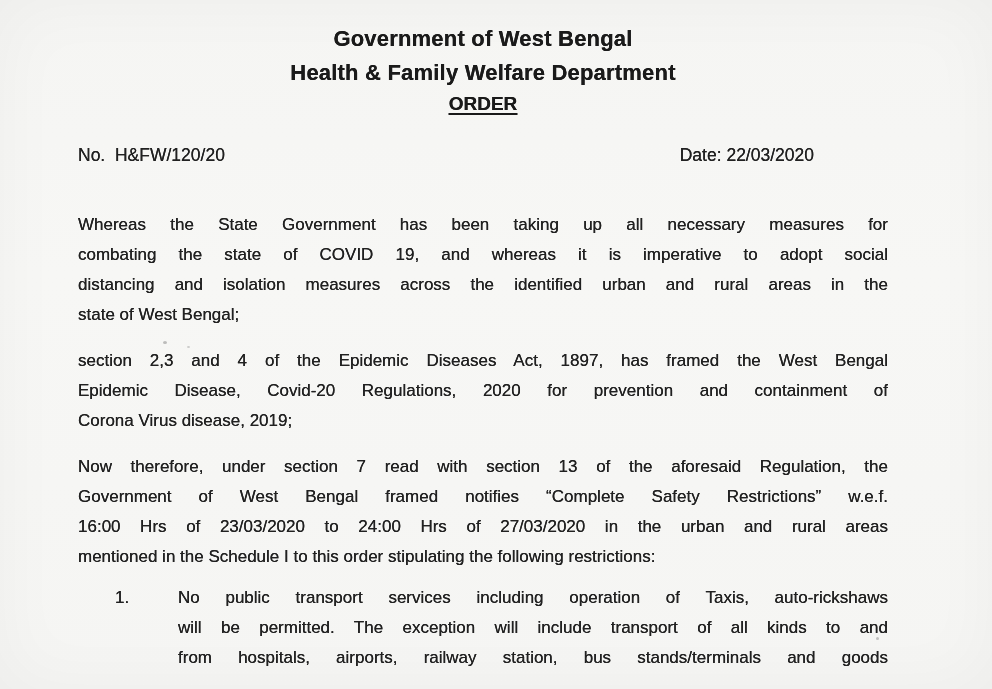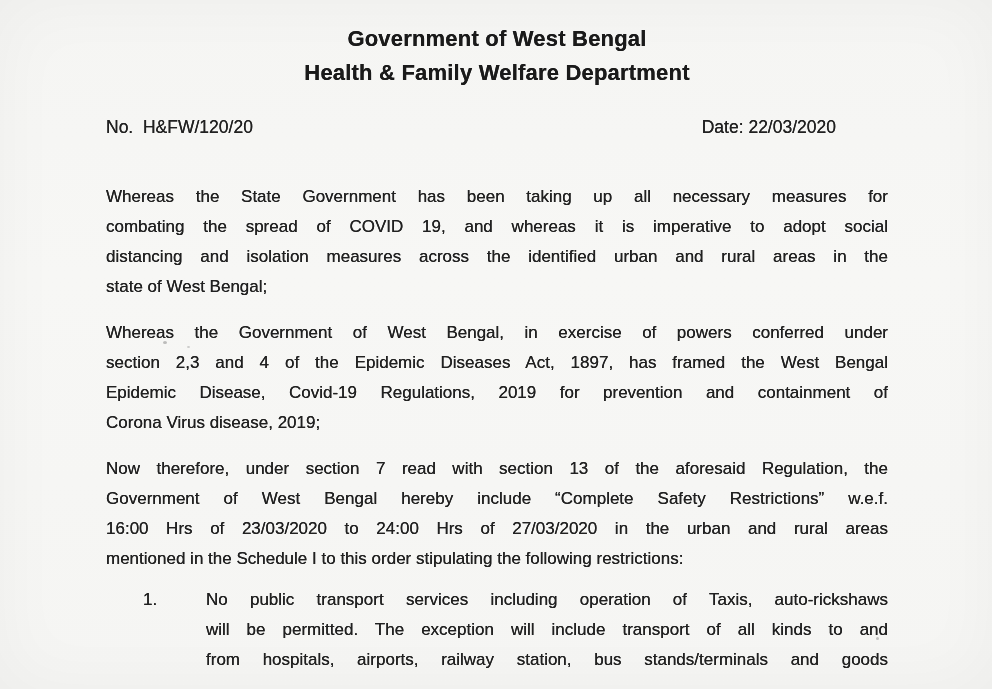--- a/index.html
+++ b/index.html
@@ -6,21 +6,21 @@
     margin: 0;
     padding: 0;
     background: #e9e9e7;
   }
   .page {
     position: relative;
     width: 992px;
     height: 689px;
     box-sizing: border-box;
     margin: 0;
-    padding: 22px 104px 0 106px;
+    padding: 22px 104px 0 78px;
     background: linear-gradient(180deg, #f5f5f3 0%, #f7f7f5 40%, #f5f5f3 100%);
     box-shadow: inset 0 0 70px rgba(0,0,0,0.035);
     overflow: hidden;
     font-family: "Liberation Sans", sans-serif;
     color: #212121;
   }
   .doc-title {
     font-size: 22px;
     font-weight: 700;
     line-height: 34px;
@@ -42,21 +42,21 @@
   }
   .ref-row {
     display: flex;
     justify-content: space-between;
     margin-top: 26px;
     font-size: 17.5px;
     line-height: 22px;
     text-shadow: 0 0 0.4px currentColor;
     align-items: center;
   }
-  .ref-date { margin-right: 52px; }
+  .ref-date { margin-right: 74px; }
   .body-text {
     font-size: 17px;
     text-shadow: 0 0 0.4px currentColor;
   }
   .para {
     margin: 16px 0 11px 0;
     line-height: 30px;
   }
   .para-first { margin-top: 44px; }
   .jline {
@@ -88,46 +88,46 @@
   .speck-3 { left: 876px; top: 637px; width: 3px; height: 3px; opacity: 0.5; }
 </style>
 </head>
 <body>
 
 <div class="page">
 
   <div class="doc-header">
     <div class="doc-title">Government of West Bengal</div>
     <div class="doc-title">Health &amp; Family Welfare Department</div>
+    <div class="order-heading">ORDER</div>
   </div>
 
   <div class="ref-row">
     <span class="ref-number">No.&nbsp; H&amp;FW/120/20</span>
     <span class="ref-date">Date: 22/03/2020</span>
   </div>
 
   <div class="body-text">
 
     <div class="para para-first">
       <div class="jline">Whereas the State Government has been taking up all necessary measures for</div>
-      <div class="jline">combating the spread of COVID 19, and whereas it is imperative to adopt social</div>
+      <div class="jline">combating the state of COVID 19, and whereas it is imperative to adopt social</div>
       <div class="jline">distancing and isolation measures across the identified urban and rural areas in the</div>
       <div class="lline">state of West Bengal;</div>
     </div>
 
     <div class="para">
-      <div class="jline">Whereas the Government of West Bengal, in exercise of powers conferred under</div>
       <div class="jline">section 2,3 and 4 of the Epidemic Diseases Act, 1897, has framed the West Bengal</div>
-      <div class="jline">Epidemic Disease, Covid-19 Regulations, 2019 for prevention and containment of</div>
+      <div class="jline">Epidemic Disease, Covid-20 Regulations, 2020 for prevention and containment of</div>
       <div class="lline">Corona Virus disease, 2019;</div>
     </div>
 
     <div class="para">
       <div class="jline">Now therefore, under section 7 read with section 13 of the aforesaid Regulation, the</div>
-      <div class="jline">Government of West Bengal hereby include “Complete Safety Restrictions” w.e.f.</div>
+      <div class="jline">Government of West Bengal framed notifies “Complete Safety Restrictions” w.e.f.</div>
       <div class="jline">16:00 Hrs of 23/03/2020 to 24:00 Hrs of 27/03/2020 in the urban and rural areas</div>
       <div class="lline">mentioned in the Schedule I to this order stipulating the following restrictions:</div>
     </div>
 
     <div class="list-item">
       <div class="list-num">1.</div>
       <div class="list-text">
         <div class="jline">No public transport services including operation of Taxis, auto-rickshaws</div>
         <div class="jline">will be permitted. The exception will include transport of all kinds to and</div>
         <div class="jline">from hospitals, airports, railway station, bus stands/terminals and goods</div>

